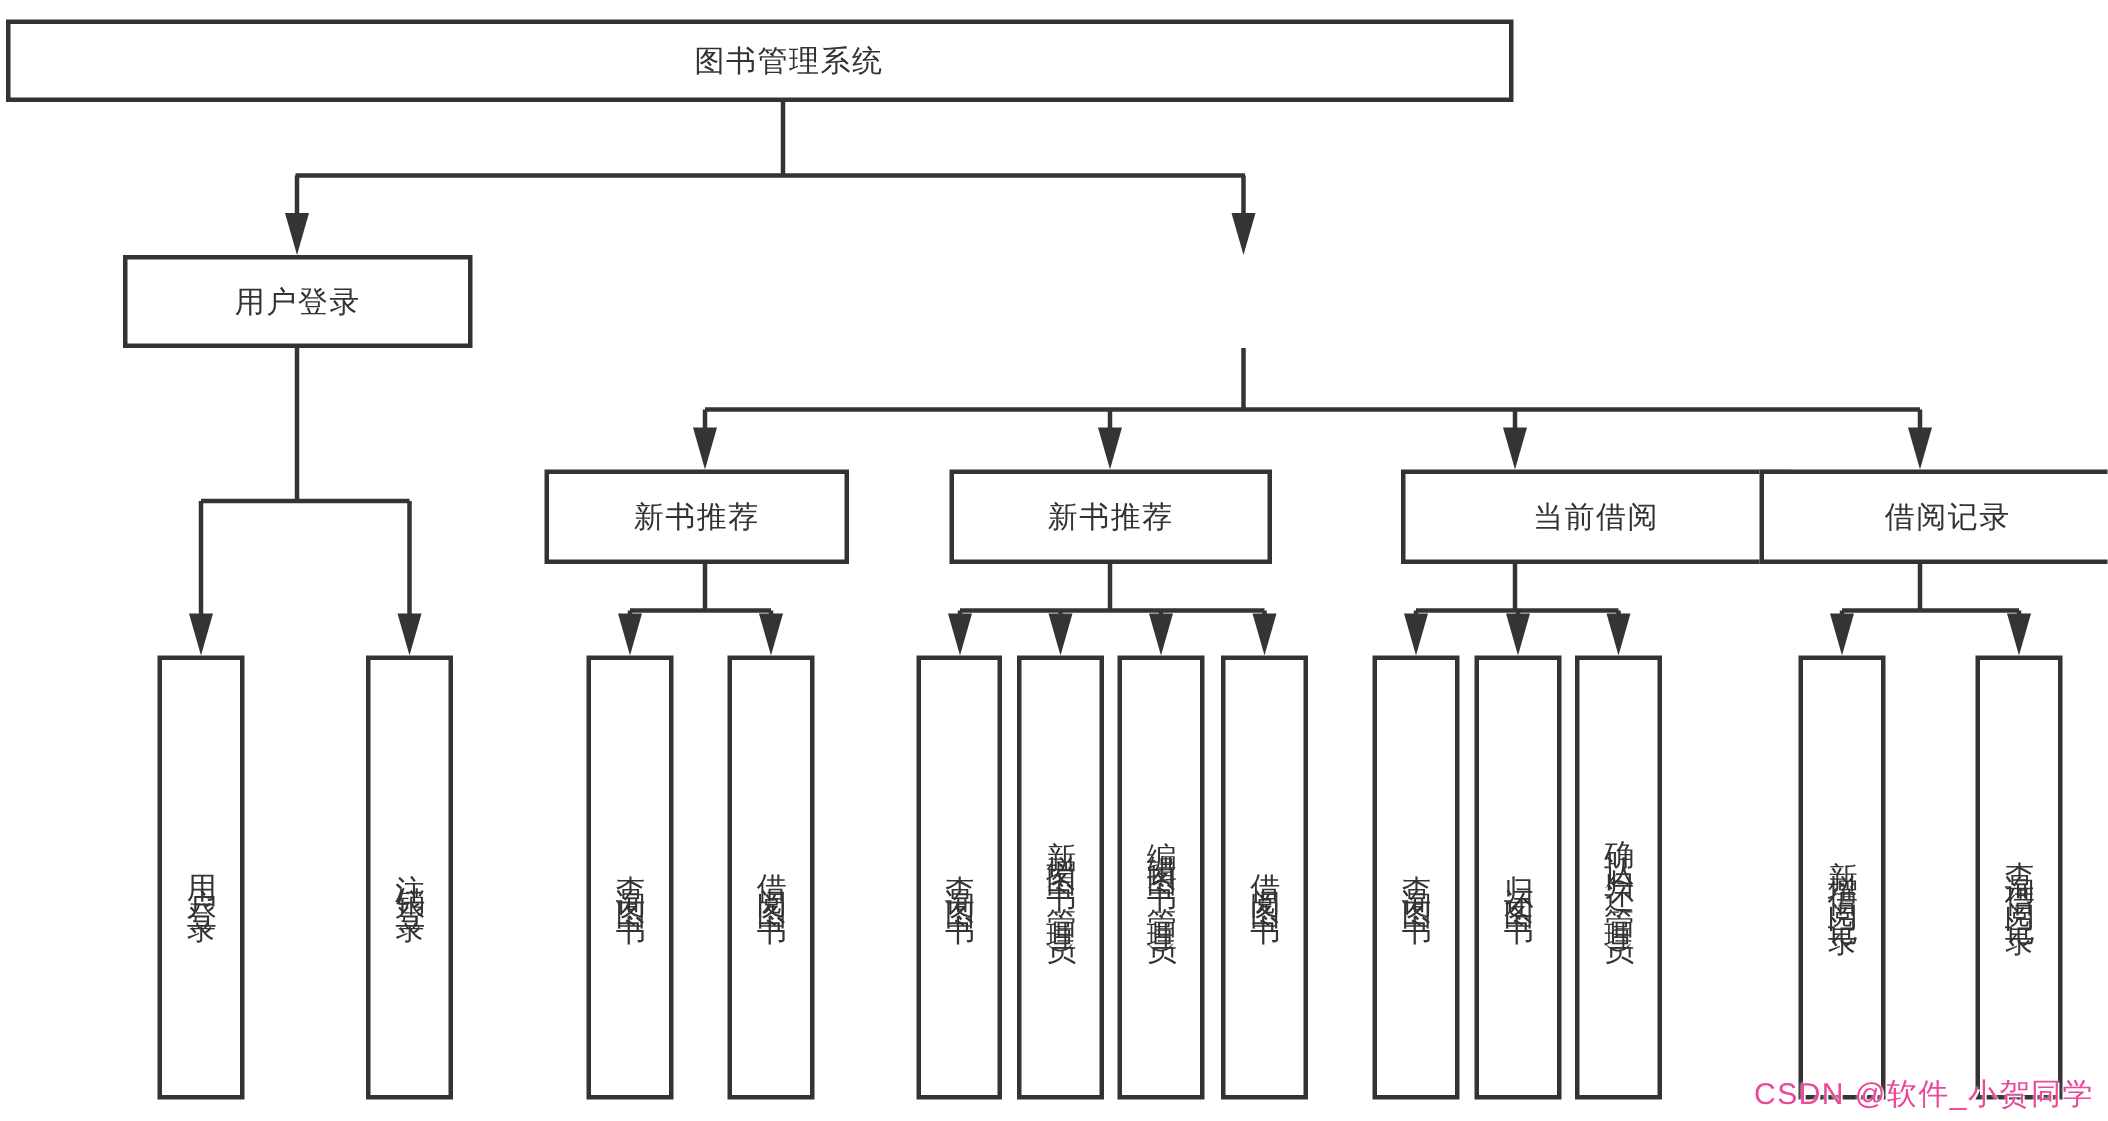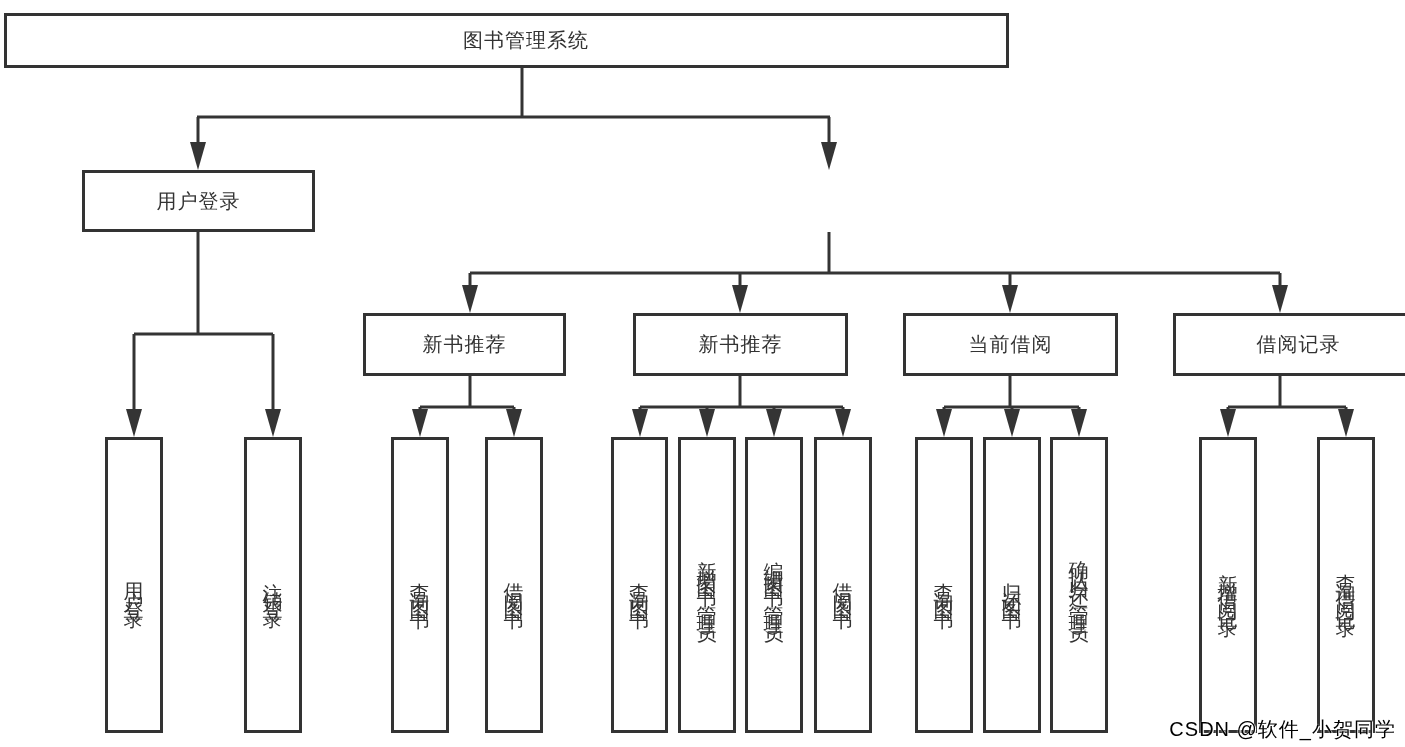--- a/index.html
+++ b/index.html
@@ -40,21 +40,21 @@
     letter-spacing: 9px;
     line-height: 1;
     color: #333333;
     white-space: nowrap;
   }
   .watermark {
     position: absolute;
     right: 9px;
     bottom: 4px;
     font-size: 20px;
-    color: #000000;
+    color: #ec4899;
     text-shadow: 0 0 2px #ffffff, 1px 1px 0 #ffffff;
     letter-spacing: 1px;
     pointer-events: none;
   }
   path { stroke: #343434; stroke-width: 3; fill: none; }
   polygon { fill: #343434; stroke: none; }
 </style>
 </head>
 <body>
 
@@ -135,21 +135,21 @@
         <polygon points="1338,409 1354,409 1346,437"></polygon>
     </g>
   </svg>
 
   <div class="node h-node" style="left:4px; top:13px; width:1005px; height:55px;padding-left:39px;">图书管理系统</div>
 
   <div class="node h-node" style="left:82px; top:170px; width:233px; height:62px;">用户登录</div>
 
   <div class="node h-node" style="left:363px; top:313px; width:203px; height:63px;">新书推荐</div>
   <div class="node h-node" style="left:633px; top:313px; width:215px; height:63px;">新书推荐</div>
-  <div class="node h-node" style="left:903px; top:313px; width:215px; height:63px;">当前借阅</div>
+  <div class="node h-node" style="left:934px; top:313px; width:260px; height:63px;">当前借阅</div>
   <div class="node h-node" style="left:1173px; top:313px; width:251px; height:63px;">借阅记录</div>
 
   <div class="node v-node" style="left:105px; top:437px; width:58px; height:296px;">
     <span>用户登录</span>
   </div>
   <div class="node v-node" style="left:244px; top:437px; width:58px; height:296px;">
     <span>注销登录</span>
   </div>
 
   <div class="node v-node" style="left:391px; top:437px; width:58px; height:296px;">

